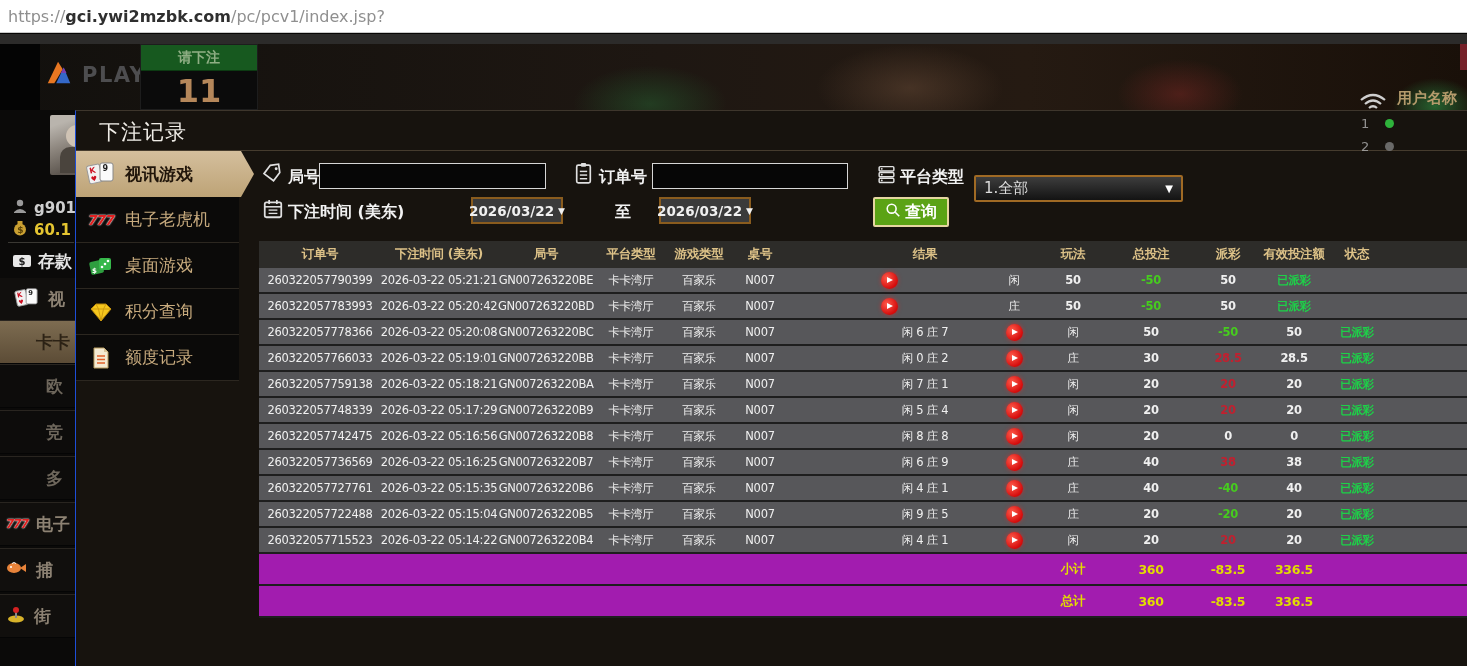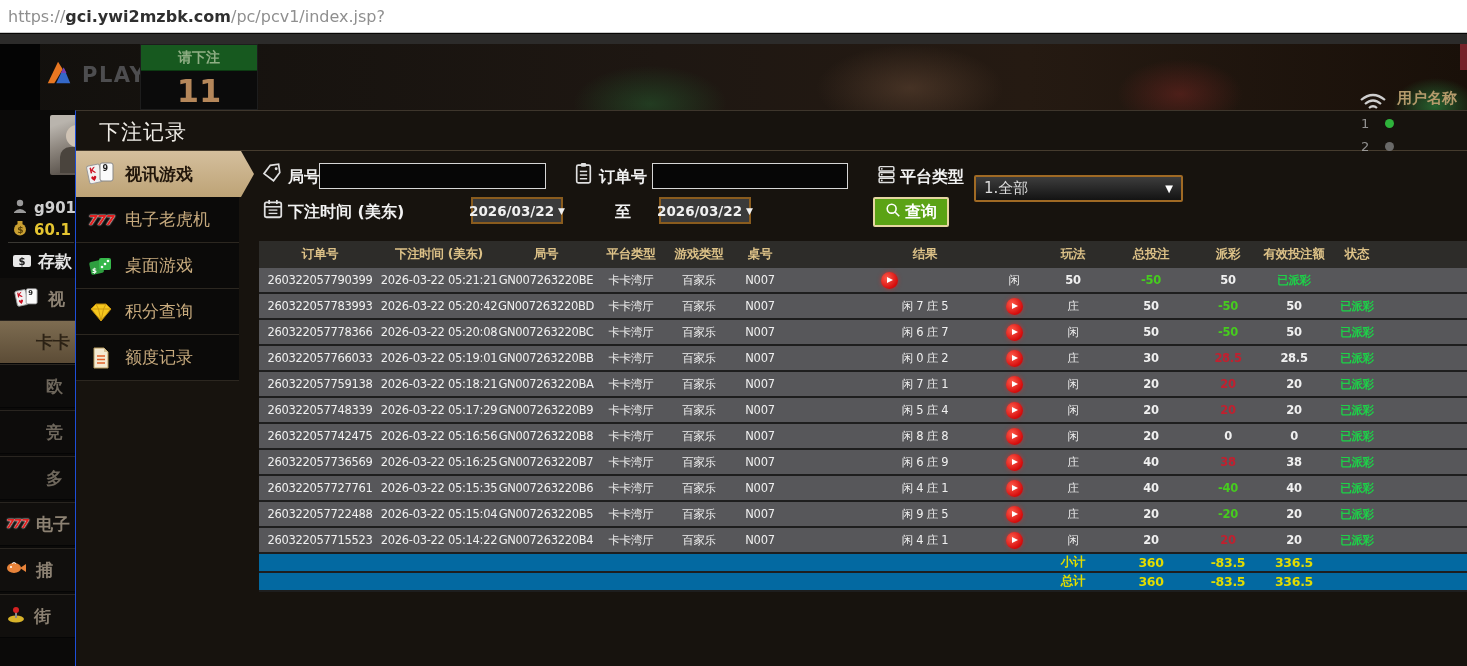--- a/index.html
+++ b/index.html
@@ -97,21 +97,21 @@
                background:#5ba315; border:2px solid #e6d6a0; border-radius:2px; color:#fff;
                font-size:16px; font-weight:700; display:flex; align-items:center; gap:4px; cursor:pointer; }
 
   
   .bet-table { position:absolute; left:183px; top:130px; right:0; }
   .grid-row { display:grid;
       grid-template-columns:122px 116px 98px 72px 64px 58px 200px 50px 68px 88px 66px 66px 60px 1fr; }
   .thead-row { background:#2d2c29; height:27px; }
   .thead-row .c { color:#dcc187; font-weight:700; font-size:12.5px; }
   .trow { background:#57575a; height:28px; border-bottom:2px solid #1e1e1e; height:26px; }
-  .sumrow { background:#0369a1; height:19px; border-bottom:2px solid #1e1e1e; }
+  .sumrow { background:#a21caf; height:32px; border-bottom:2px solid #1e1e1e; }
   .c { display:flex; align-items:center; justify-content:center; white-space:nowrap;
        font-size:11.5px; letter-spacing:-0.3px; color:#f0f0f0; overflow:visible; }
   .c-result { padding-left:72px; }
   .c.num { font-weight:600; }
   .tone-neg { color:#46cc1e; } .tone-pos { color:#c2202f; } .tone-zero { color:#f0f0f0; }
   .c.status { color:#1dd148; font-weight:600; }
   .sumrow .c { color:#e2dc00; font-weight:700; font-size:12.5px; }
   .sum-label { grid-column:9; } .sum-tb { grid-column:10; } .sum-po { grid-column:11; } .sum-vb { grid-column:12; }
   .play-btn { width:17px; height:17px; border-radius:50%;
               background:radial-gradient(circle at 35% 35%,#ff5a4a,#d40b0b 70%);
@@ -404,21 +404,20 @@
     <div class="c"></div>
   </div>
 
   <div class="grid-row trow">
     <div class="c">260322057783993</div>
     <div class="c">2026-03-22 05:20:42</div>
     <div class="c">GN007263220BD</div>
     <div class="c">卡卡湾厅</div>
     <div class="c">百家乐</div>
     <div class="c">N007</div>
-    <div class="c c-result">闲 7 庄 5</div>
     <div class="c">
       <span class="play-btn">
                 <span class="tri"></span>
               </span>
     </div>
     <div class="c">庄</div>
     <div class="c num">50</div>
     <div class="c num c-payout tone-neg">-50</div>
     <div class="c num">50</div>
     <div class="c status">已派彩</div>

